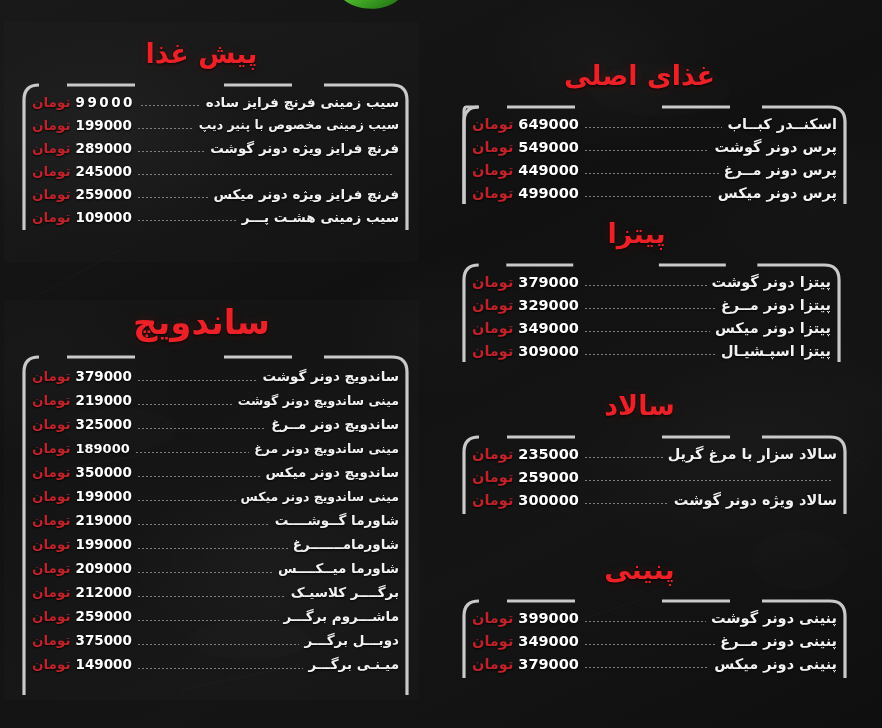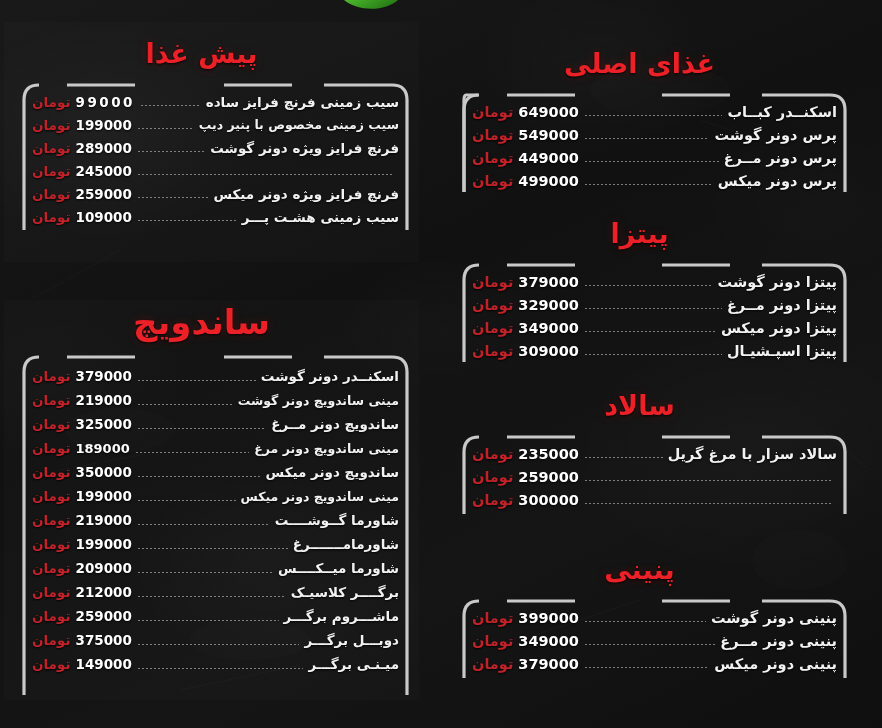--- a/index.html
+++ b/index.html
@@ -174,21 +174,21 @@
   <path d="M 0 6 C 20 16, 38 24, 58 28" stroke="url(#stemg)" stroke-width="5" fill="none" stroke-linecap="round"></path>
   <path d="M 46 10 C 70 2, 96 8, 104 28 C 92 42, 62 42, 48 30 Z" fill="url(#lg1)"></path>
   <path d="M 58 2 C 82 -8, 112 -2, 118 18 C 104 32, 74 30, 60 18 Z" fill="url(#lg2)"></path>
   <path d="M 50 18 C 74 16, 92 20, 102 28" stroke="#1d5c10" stroke-opacity="0.45" stroke-width="1.2" fill="none"></path>
 </svg>
 
 <div class="columns">
 
   <div class="col-left">
 
-    <div class="section" style="position:absolute; top:50px; right:35px; left:25px;">
+    <div class="section" style="position:absolute; top:62px; right:35px; left:25px;">
       <div class="sec-title" style="font-size:27px; margin-bottom:3px; padding-right:30px;">غذای اصلی</div>
       <div class="frame" style="height:112px;">
         <svg class="frame-svg" viewBox="0 0 385 112" preserveAspectRatio="none">
           <g stroke="#c9c9c9" stroke-width="3.2" fill="none" stroke-linecap="butt">
             <path d="M 383 112 L 383 30 Q 383 15 368 15 L 300 15"></path>
             <path d="M 268 15 L 200 15"></path>
             <path d="M 113 15 L 45 15"></path>
             <path d="M 14 15 L 2 15 Q -0 15, 0 20 L 0 112" transform="translate(2,0)"></path>
             <path d="M 17 15 Q 2 15 2 30 L 2 112"></path>
           </g>
@@ -215,21 +215,21 @@
           <div class="row" style="font-size:14.5px; height:23px;">
             <span class="it-name">پرس دونر میکس</span>
             <span class="leader"></span>
             <span class="it-price">499000</span>
             <span class="it-cur">تومان</span>
           </div>
         </div>
       </div>
     </div>
 
-    <div class="section" style="position:absolute; top:220px; right:35px; left:25px;">
+    <div class="section" style="position:absolute; top:220px; right:41px; left:25px;">
       <div class="sec-title" style="font-size:27px; margin-bottom:3px; padding-right:30px;">پیتزا</div>
       <div class="frame" style="height:112px;">
         <svg class="frame-svg" viewBox="0 0 385 112" preserveAspectRatio="none">
           <g stroke="#c9c9c9" stroke-width="3.2" fill="none" stroke-linecap="butt">
             <path d="M 383 112 L 383 30 Q 383 15 368 15 L 300 15"></path>
             <path d="M 268 15 L 200 15"></path>
             <path d="M 113 15 L 45 15"></path>
             <path d="M 17 15 Q 2 15 2 30 L 2 112"></path>
           </g>
         </svg>
@@ -279,20 +279,21 @@
             <span class="leader"></span>
             <span class="it-price">235000</span>
             <span class="it-cur">تومان</span>
           </div>
           <div class="row" style="font-size:14.5px; height:23px;">
             <span class="leader"></span>
             <span class="it-price">259000</span>
             <span class="it-cur">تومان</span>
           </div>
           <div class="row" style="font-size:14.5px; height:23px;">
+            <span class="it-name">سالاد ویژه دونر گوشت</span>
             <span class="leader"></span>
             <span class="it-price">300000</span>
             <span class="it-cur">تومان</span>
           </div>
         </div>
       </div>
     </div>
 
     <div class="section" style="position:absolute; top:556px; right:35px; left:25px;">
       <div class="sec-title" style="font-size:27px; margin-bottom:3px; padding-right:30px;">پنینی</div>
@@ -392,21 +393,21 @@
         <svg class="frame-svg" viewBox="0 0 387 353" preserveAspectRatio="none">
           <g stroke="#c9c9c9" stroke-width="3.2" fill="none" stroke-linecap="butt">
             <path d="M 385 353 L 385 30 Q 385 15 370 15 L 302 15"></path>
             <path d="M 270 15 L 202 15"></path>
             <path d="M 113 15 L 45 15"></path>
             <path d="M 17 15 Q 2 15 2 30 L 2 353"></path>
           </g>
         </svg>
         <div class="items" style="padding:22px 10px 0 10px;">
           <div class="row" style="font-size:13.5px; height:24px;">
-            <span class="it-name">اسکنــدر دونر گوشت</span>
+            <span class="it-name">ساندویچ دونر گوشت</span>
             <span class="leader"></span>
             <span class="it-price">379000</span>
             <span class="it-cur">تومان</span>
           </div>
           <div class="row" style="font-size:12.5px; height:24px;">
             <span class="it-name">مینی ساندویچ دونر گوشت</span>
             <span class="leader"></span>
             <span class="it-price" style="font-size:13.5px;">219000</span>
             <span class="it-cur" style="font-size:13.5px;">تومان</span>
           </div>

